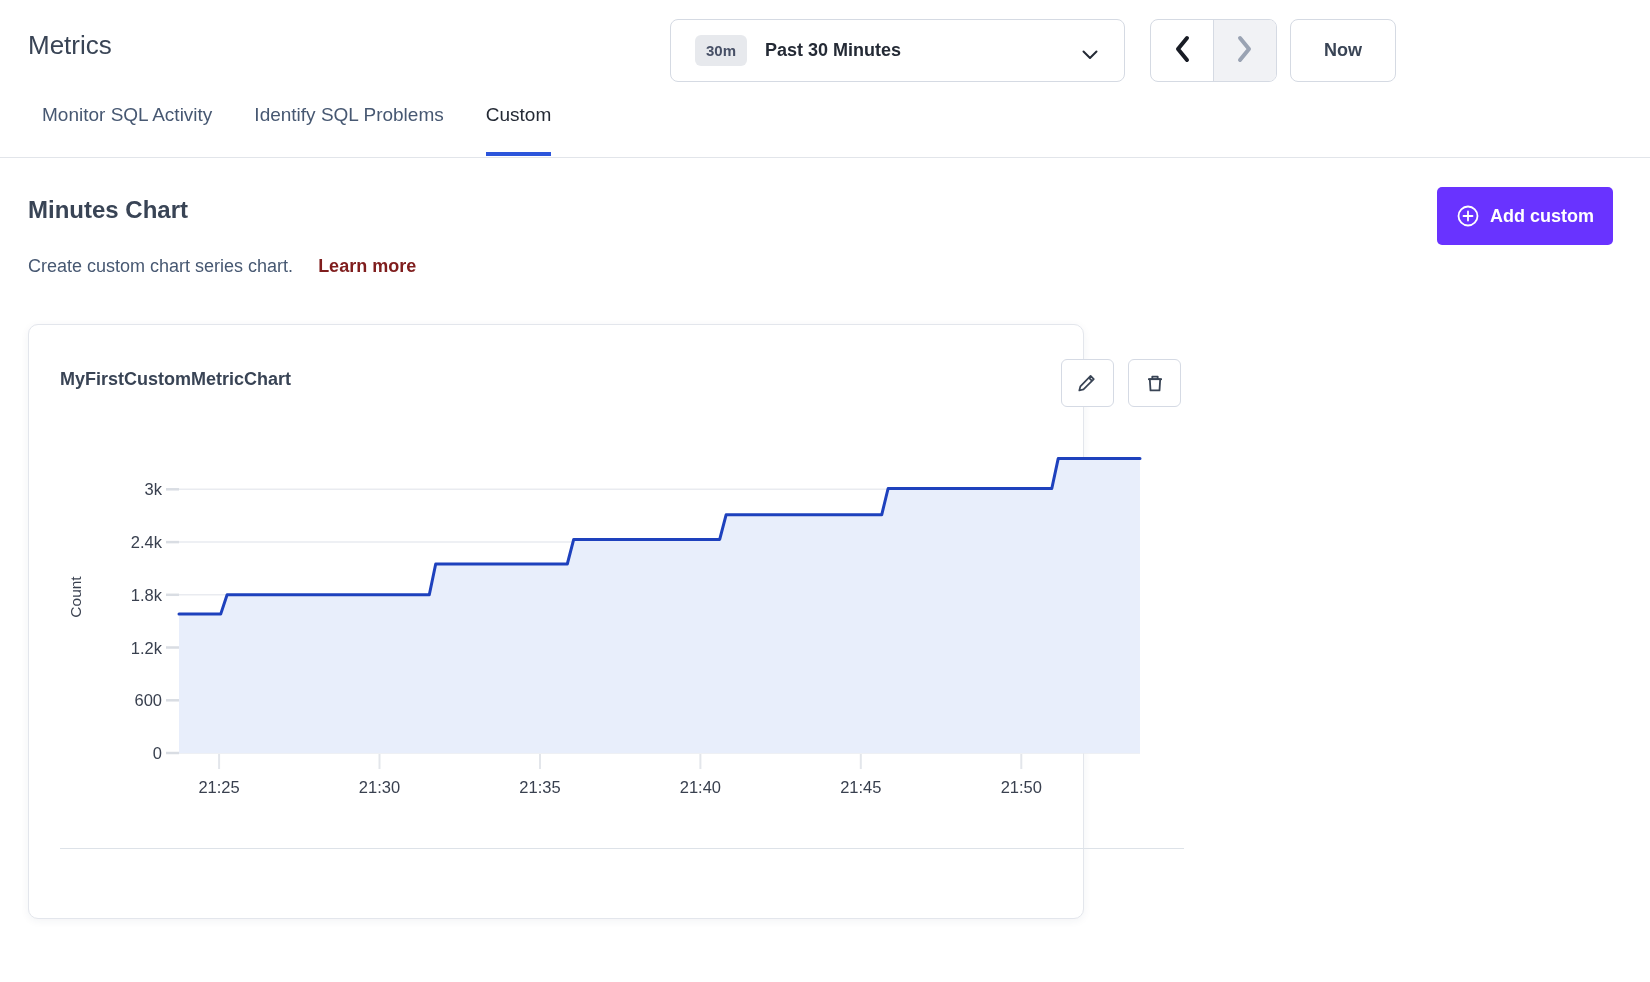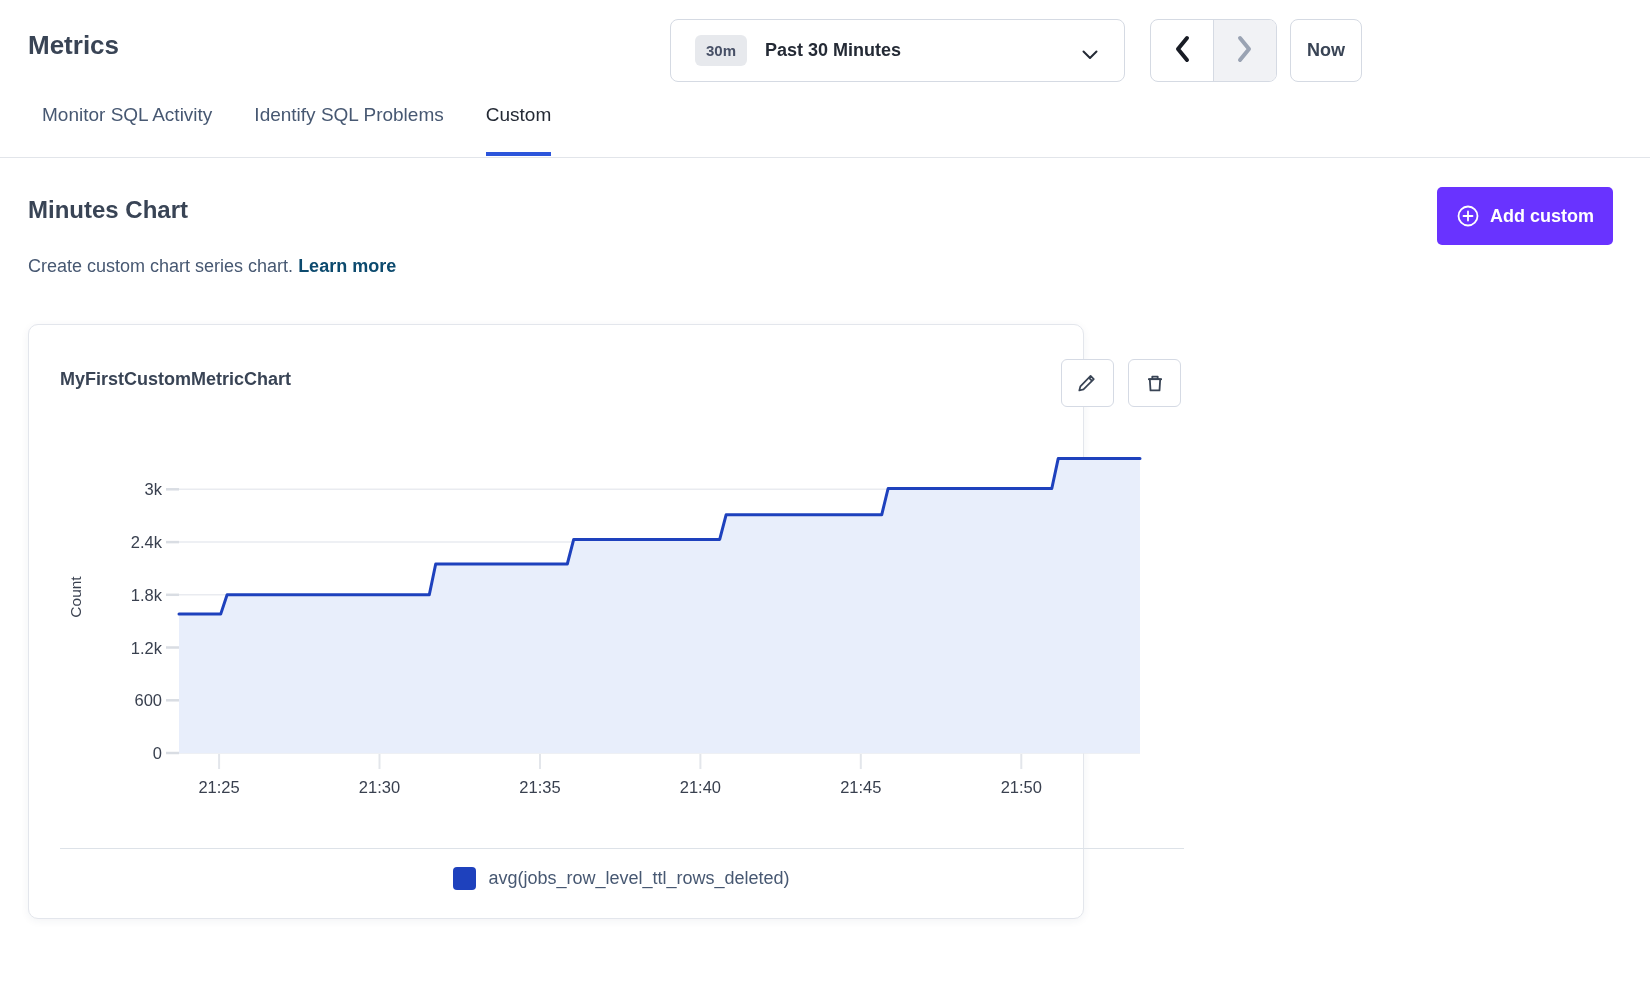--- a/index.html
+++ b/index.html
@@ -1,50 +1,50 @@
 <!DOCTYPE html>
 <html><head>
 <meta charset="utf-8">
 <style>
   * { margin:0; padding:0; box-sizing:border-box; }
   html,body { width:1650px; height:982px; background:#ffffff;
     font-family:"Liberation Sans", sans-serif; color:#475872; overflow:hidden; }
   .app { position:relative; width:1650px; height:982px; background:#fff; }
 
   
-  .page-title { position:absolute; left:28px; top:30px; font-size:26px; font-weight:700; color:#394455; }
+  .page-title { position:absolute; left:28px; top:30px; font-size:26px; font-weight:400; color:#394455; }
 
   .time-dropdown { position:absolute; left:670px; top:19px; width:455px; height:63px;
     border:1px solid #d5dae3; border-radius:8px; background:#fff; display:flex; align-items:center;
     cursor:pointer; }
   .range-badge { margin-left:24px; background:#e7e9ed; color:#475066; font-weight:700;
     font-size:15px; padding:7px 11px; border-radius:6px; }
   .range-label { margin-left:18px; font-size:18px; font-weight:600; color:#242a35;text-align:center; }
   .dd-chevron { position:absolute; right:26px; top:26px; }
 
   .arrow-group { position:absolute; left:1150px; top:19px; width:127px; height:63px;
     border:1px solid #d5dae3; border-radius:8px; background:#fff; display:flex; overflow:hidden; }
   .arrow-half { width:50%; height:100%; display:flex; align-items:center; justify-content:center; cursor:pointer; }
   .arrow-prev { border-right:1px solid #d5dae3; }
   .arrow-next { background:#f1f2f5; cursor:default; }
 
-  .now-button { position:absolute; left:1290px; top:19px; width:72px; height:63px;
+  .now-button { position:absolute; left:1290px; top:19px; width:106px; height:63px;
     border:1px solid #d5dae3; border-radius:8px; background:#fff; display:flex; align-items:center;
     justify-content:center; font-size:18px; font-weight:600; color:#394455; cursor:pointer; }
 
   
   .tabs { position:absolute; left:28px; top:104px; display:flex; gap:42px;margin-left:14px; }
   .tab { font-size:19px; color:#475872; padding-bottom:26px; border-bottom:4px solid transparent; cursor:pointer; }
   .tab.active { color:#242a35; border-bottom-color:#2c55db; }
   .tabs-divider { position:absolute; left:0; top:157px; width:1650px; border-top:1.5px solid #e2e5ea; }
 
   
   .section-heading { position:absolute; left:28px; top:196px; font-size:24px; font-weight:700; color:#394455; }
   .section-sub { position:absolute; left:28px; top:256px; font-size:18px; color:#475872; }
-  .learn-more { color:#0c4a6e; font-weight:600; text-decoration:none; cursor:pointer; }
+  .learn-more { color:#7f1d1d; font-weight:600; text-decoration:none; cursor:pointer;margin-left:20px; }
   .add-chart { position:absolute; left:1437px; top:187px; width:176px; height:58px; border:none;
     background:#6933ff; border-radius:5px; color:#fff; font-size:18px; font-weight:600;
     font-family:"Liberation Sans",sans-serif; display:flex; align-items:center; justify-content:center;
     gap:10px; cursor:pointer; }
 
   
   .card { position:absolute; left:28px; top:324px; width:1056px; height:595px; background:#fff;
     border:1px solid #e3e6ec; border-radius:10px; box-shadow:0 2px 8px rgba(40,50,80,0.06); }
   .card-title { position:absolute; left:31px; top:44px; font-size:18px; font-weight:700; color:#394455; }
   .icon-btn { position:absolute; top:34px; width:53px; height:48px; background:#fff;
@@ -173,19 +173,15 @@
           <line x1="831.8" y1="329" x2="831.8" y2="344" stroke="#e3e6eb" stroke-width="2"></line>
           <text x="831.8" y="368" text-anchor="middle" font-size="16.5" fill="#39404f">21:45</text>
           <line x1="992.3" y1="329" x2="992.3" y2="344" stroke="#e3e6eb" stroke-width="2"></line>
           <text x="992.3" y="368" text-anchor="middle" font-size="16.5" fill="#39404f">21:50</text>
           <polygon points="150.0,189.1 191.7,189.1 198.1,169.8 400.3,169.8 406.7,139.0 538.3,139.0 544.7,114.4 690.7,114.4 697.1,89.8 852.7,89.8 859.1,63.5 1022.8,63.5 1029.2,33.6 1111.0,33.6 1111.0,328.0 150.0,328.0" fill="#e8eefb"></polygon>
           <polyline points="150.0,189.1 191.7,189.1 198.1,169.8 400.3,169.8 406.7,139.0 538.3,139.0 544.7,114.4 690.7,114.4 697.1,89.8 852.7,89.8 859.1,63.5 1022.8,63.5 1029.2,33.6 1111.0,33.6" fill="none" stroke="#1e41bd" stroke-width="3" stroke-linejoin="round" stroke-linecap="round"></polyline>
           <text transform="rotate(-90 47 172)" x="47" y="177" text-anchor="middle" font-size="15.5" fill="#39404f">Count</text>
         </svg></div>
 
     <div class="card-divider"></div>
-    <div class="legend-row">
-      <span class="legend-swatch" style="background: rgb(30, 65, 189);"></span>
-      <span class="legend-label">avg(jobs_row_level_ttl_rows_deleted)</span>
-    </div>
   </div>
 
 </div>
 
 </body></html>

